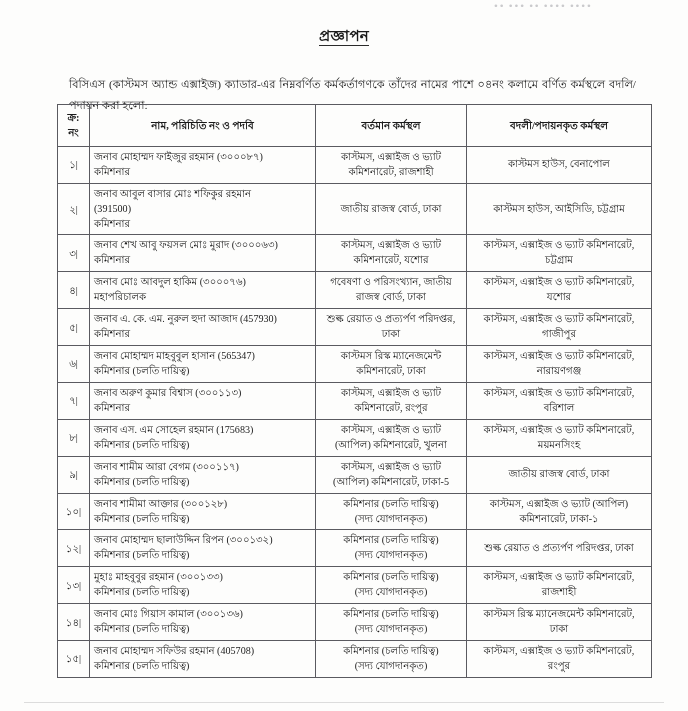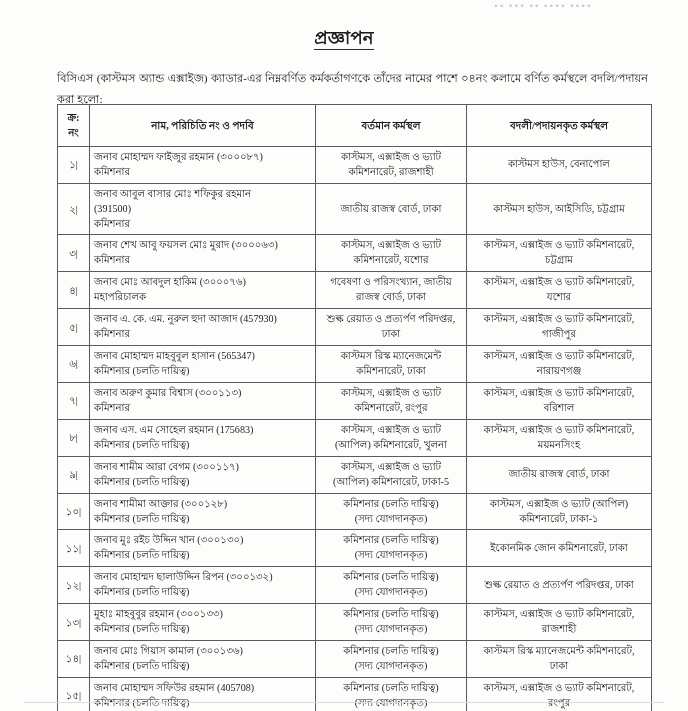--- a/index.html
+++ b/index.html
@@ -29,32 +29,32 @@
     right: 96px;
     font-size: 9px;
     color: #b9b9bd;
     letter-spacing: 0.4px;
     white-space: nowrap;
     opacity: 0.75;
     font-family: "DejaVu Sans", sans-serif;
   }
   .doc-title {
     text-align: center;
-    font-size: 18px;
+    font-size: 15px;
     font-weight: bold;
     margin: 0;
     padding-top: 24px;
     letter-spacing: 0.2px;
   }
   .doc-title span {
     border-bottom: 1.4px solid #2a2a2a;
     padding-bottom: 1px;
   }
   .intro {
-    margin: 0;
+    margin: 12px;
     padding: 13px 40px 0 57px;
     font-size: 11.3px;
     line-height: 1.85;
     text-align: justify;
     text-justify: inter-word;
   }
   .table-wrap {
     position: absolute;
     left: 57px;
     top: 104px;
@@ -277,34 +277,20 @@
             <td class="cur">
               <span class="line2">কমিশনার (চলতি দায়িত্ব)</span>
               <span class="line2">(সদ্য যোগদানকৃত)</span>
             </td>
             <td class="new">
               <span class="line2">কাস্টমস, এক্সাইজ ও ভ্যাট (আপিল)</span>
               <span class="line2">কমিশনারেট, ঢাকা-১</span>
             </td>
           </tr>
           <tr>
-            <td class="sl">১১|</td>
-            <td class="name">
-              <span class="line2">জনাব মুঃ রইচ উদ্দিন খান (৩০০১৩০)</span>
-              <span class="line2">কমিশনার (চলতি দায়িত্ব)</span>
-            </td>
-            <td class="cur">
-              <span class="line2">কমিশনার (চলতি দায়িত্ব)</span>
-              <span class="line2">(সদ্য যোগদানকৃত)</span>
-            </td>
-            <td class="new">
-              <span class="line2">ইকোনমিক জোন কমিশনারেট, ঢাকা</span>
-            </td>
-          </tr>
-          <tr>
             <td class="sl">১২|</td>
             <td class="name">
               <span class="line2">জনাব মোহাম্মদ ছালাউদ্দিন রিপন (৩০০১৩২)</span>
               <span class="line2">কমিশনার (চলতি দায়িত্ব)</span>
             </td>
             <td class="cur">
               <span class="line2">কমিশনার (চলতি দায়িত্ব)</span>
               <span class="line2">(সদ্য যোগদানকৃত)</span>
             </td>
             <td class="new">

